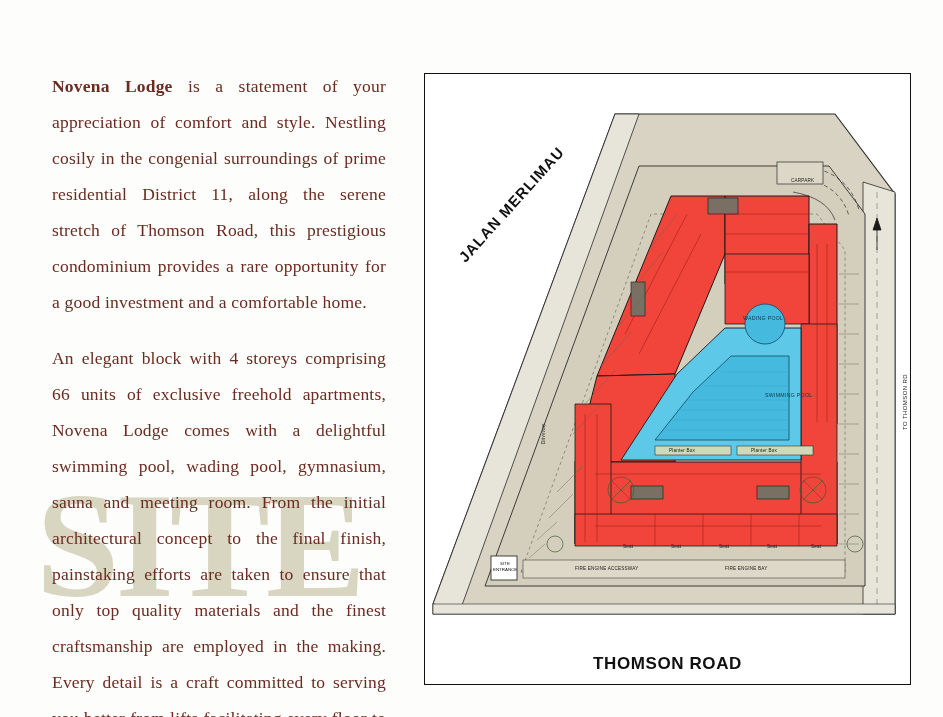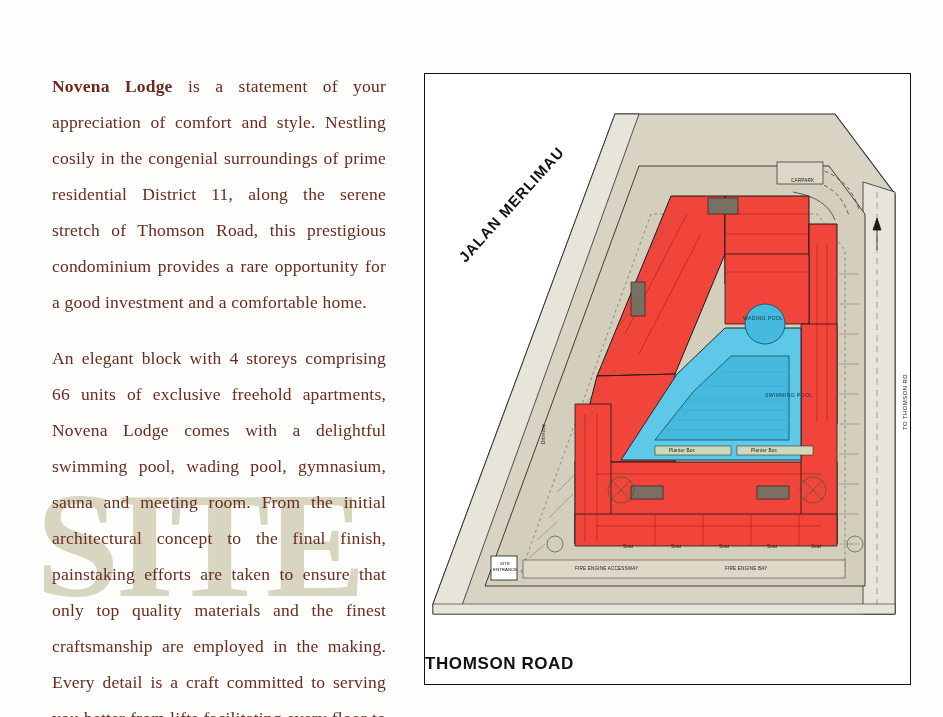--- a/index.html
+++ b/index.html
@@ -79,20 +79,21 @@
     left: 0;
     top: 0;
     width: 485px;
     height: 610px;
   }
   .road-label {
     position: absolute;
     left: 0;
     right: 0;
     bottom: 10px;
+    text-align: center;
     font-family: "Liberation Sans", sans-serif;
     font-weight: bold;
     font-size: 17px;
     letter-spacing: 0.6px;
     color: #111;
   }
   .jalan-label {
     position: absolute;
     left: 30px;
     top: 180px;

